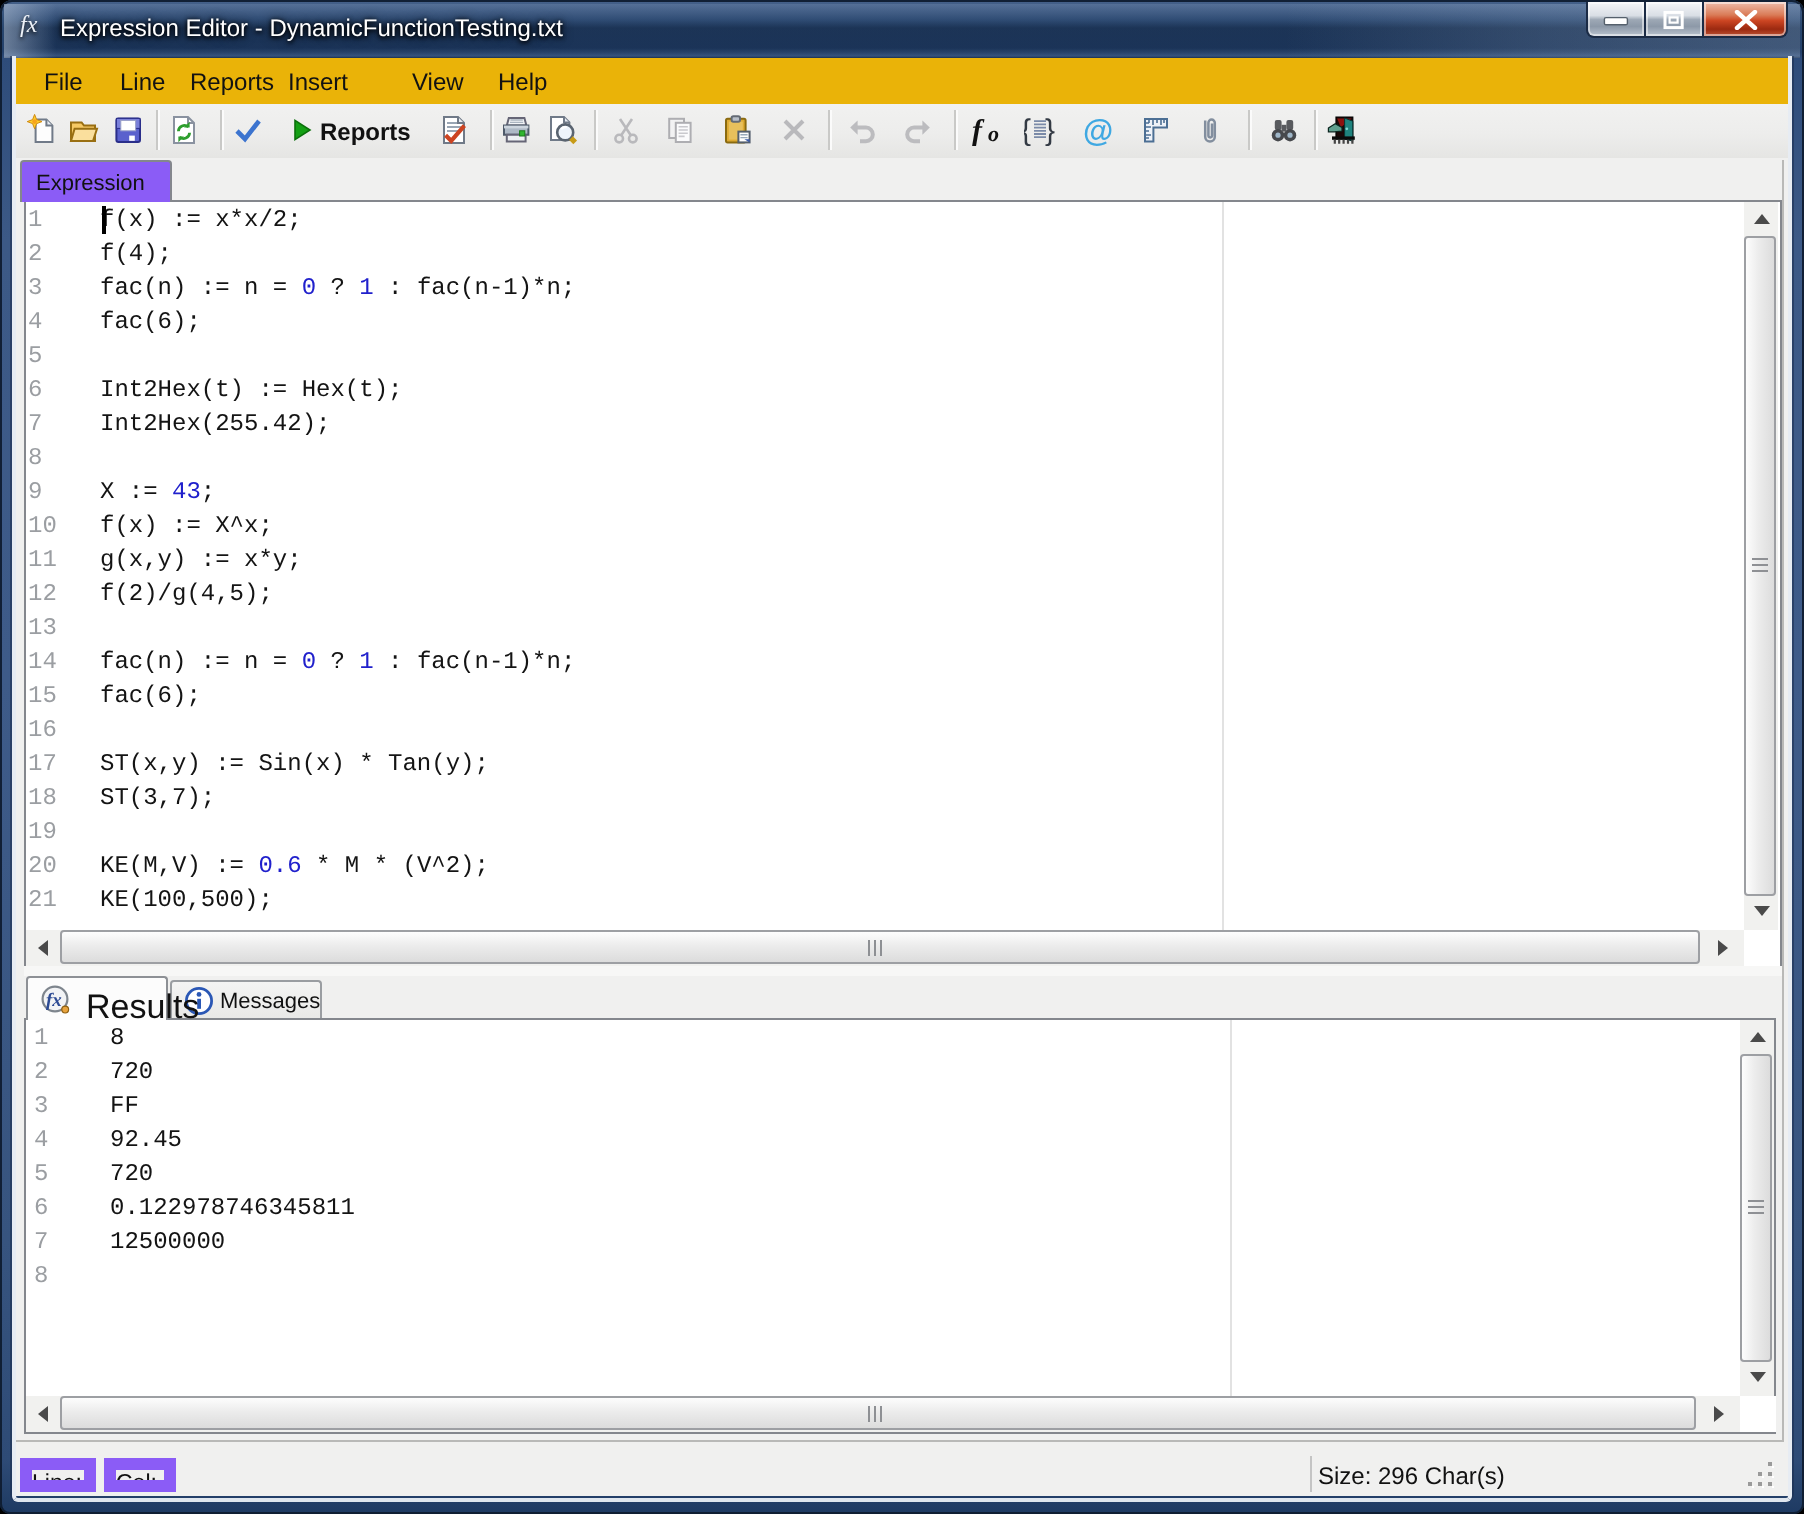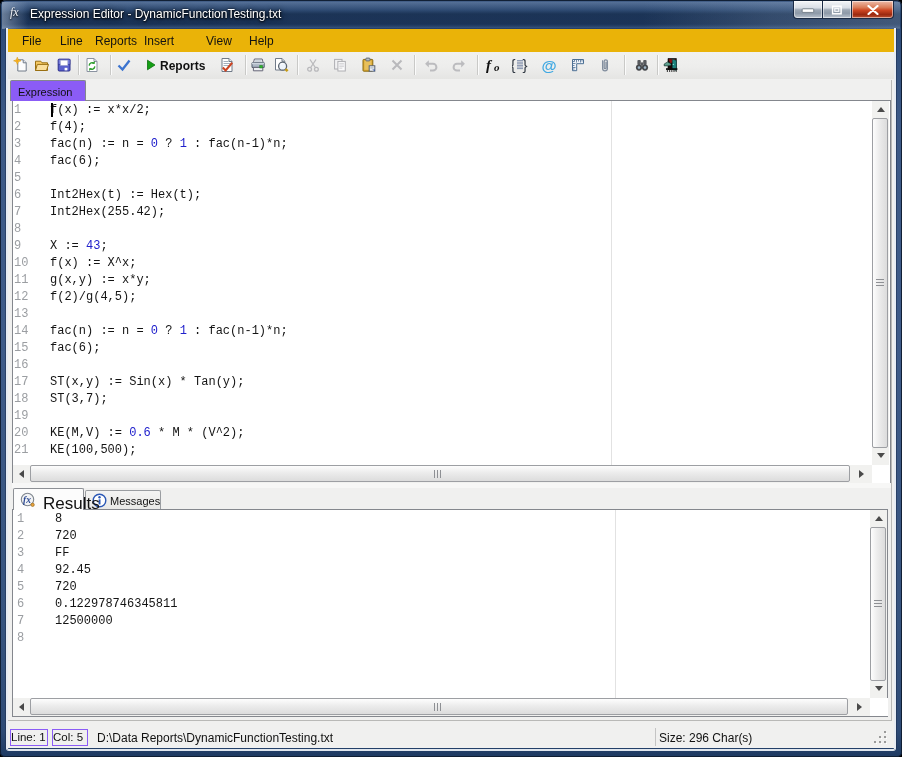--- a/index.html
+++ b/index.html
@@ -44,21 +44,21 @@
 #edpanel{position:absolute;left:4px;top:71px;width:879px;height:384px;border:1px solid #84878d;background:#fff}
 
 #tabres{position:absolute;left:5px;top:459px;width:71px;height:22px;background:#fcfcfc;border:1px solid #8d9095;border-bottom:none;border-radius:2px 2px 0 0;z-index:3}
 #tabmsg{position:absolute;left:77px;top:461px;width:76px;height:20px;background:linear-gradient(180deg,#f4f4f3,#e8e8e6);border:1px solid #9a9da1;border-bottom:none;border-radius:2px 2px 0 0}
 #respanel{position:absolute;left:4px;top:480px;width:876px;height:208px;border:1px solid #84878d;background:#fff}
 
 #outline1{position:absolute;left:0px;top:691px;width:884px;height:1px;background:#b9b9b7}
 #outline2{position:absolute;left:883px;top:51px;width:1px;height:641px;background:#b9b9b7}
 
 #status{position:absolute;left:0;top:697px;width:886px;height:22px;background:#f0f0ef}
-#status .box{position:absolute;top:3px;height:17px;border:1px solid #8b5cf6;text-align:left;color:#111;font-size:11.5px;line-height:15px;white-space:nowrap;overflow:hidden}
+#status .box{position:absolute;top:3px;height:17px;border:6px solid #8b5cf6;text-align:right;color:#111;font-size:11.5px;line-height:15px;white-space:nowrap;overflow:hidden}
 
 pre{font-family:"Liberation Mono",monospace;font-size:12px;line-height:17px;color:#141414}
 pre b{font-weight:normal;color:#2020cc}
 .gut{color:#9b9ea2;font-family:"Liberation Mono",monospace;font-size:12px;line-height:17px}
 
 .sb{position:absolute;background:#f1f1ef}
 .sbthumb{position:absolute;border:1px solid #9d9fa3;border-radius:2px;
  background:linear-gradient(90deg,#fdfdfd,#ececec 45%,#dcdcdc)}
 .sbthumbh{position:absolute;border:1px solid #9d9fa3;border-radius:2px;
  background:linear-gradient(180deg,#fdfdfd,#ececec 45%,#dcdcdc)}
@@ -340,21 +340,20 @@
       <div class="arr" style="left:844px;top:193px;border-top:4px solid transparent;border-bottom:4px solid transparent;border-left:5px solid #4a4a4a"></div>
       <div class="sbthumbh" style="left:17px;top:188px;width:818px;height:17px"></div>
       <div class="griph" style="left:421px;top:193px"></div>
       <div style="position:absolute;left:857px;top:188px;width:18px;height:18px;background:#fff"></div>
     </div>
     <div id="outline1"></div>
       <div id="outline2"></div>
     <div id="status">
       <div class="box" style="left:2px;width:38px">Line: 1</div>
       <div class="box" style="left:44px;width:36px">Col: 5</div>
-      <span style="position:absolute;left:89px;top:5px;color:#111">D:\Data Reports\DynamicFunctionTesting.txt</span>
       <div style="position:absolute;left:647px;top:2px;width:1px;height:18px;background:#c4c4c4"></div>
       <span style="position:absolute;left:651px;top:5px;color:#111">Size: 296 Char(s)</span>
       <svg style="position:absolute;left:866px;top:5px" width="14" height="14">
         <g fill="#9a9a9a">
             <rect x="10" y="10" width="2" height="2"></rect>
             <rect x="10" y="5" width="2" height="2"></rect>
             <rect x="10" y="0" width="2" height="2"></rect>
             <rect x="5" y="10" width="2" height="2"></rect>
             <rect x="5" y="5" width="2" height="2"></rect>
             <rect x="0" y="10" width="2" height="2"></rect>

